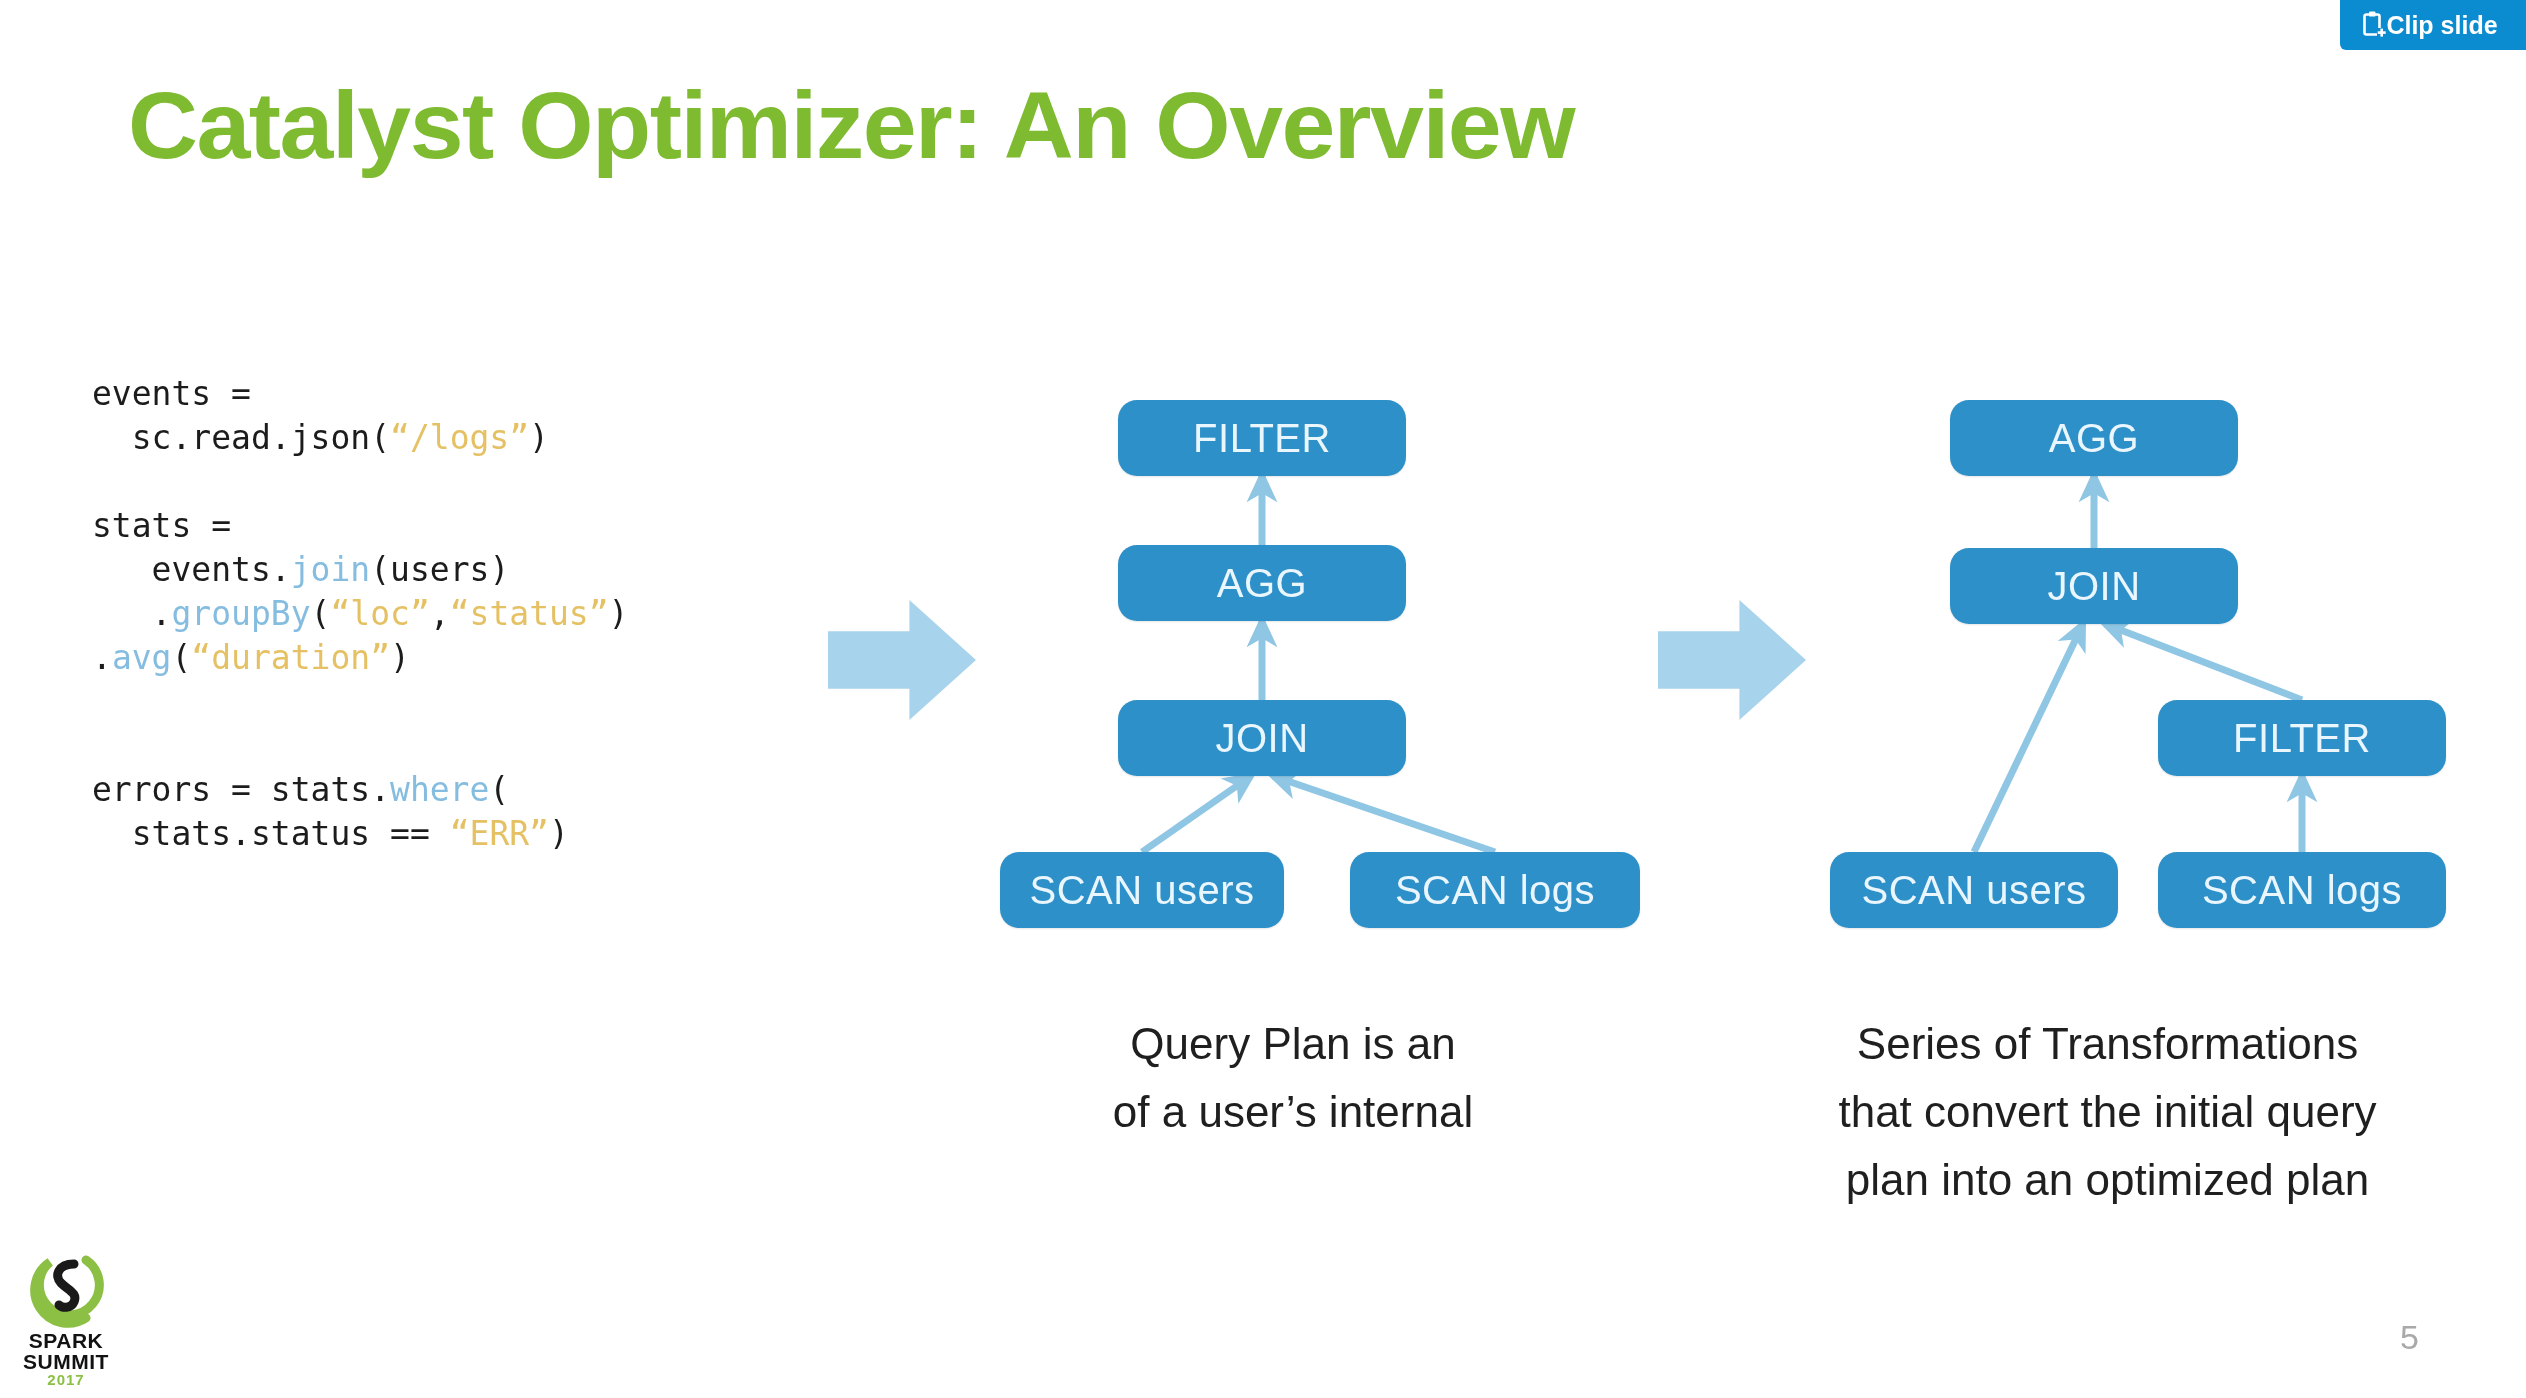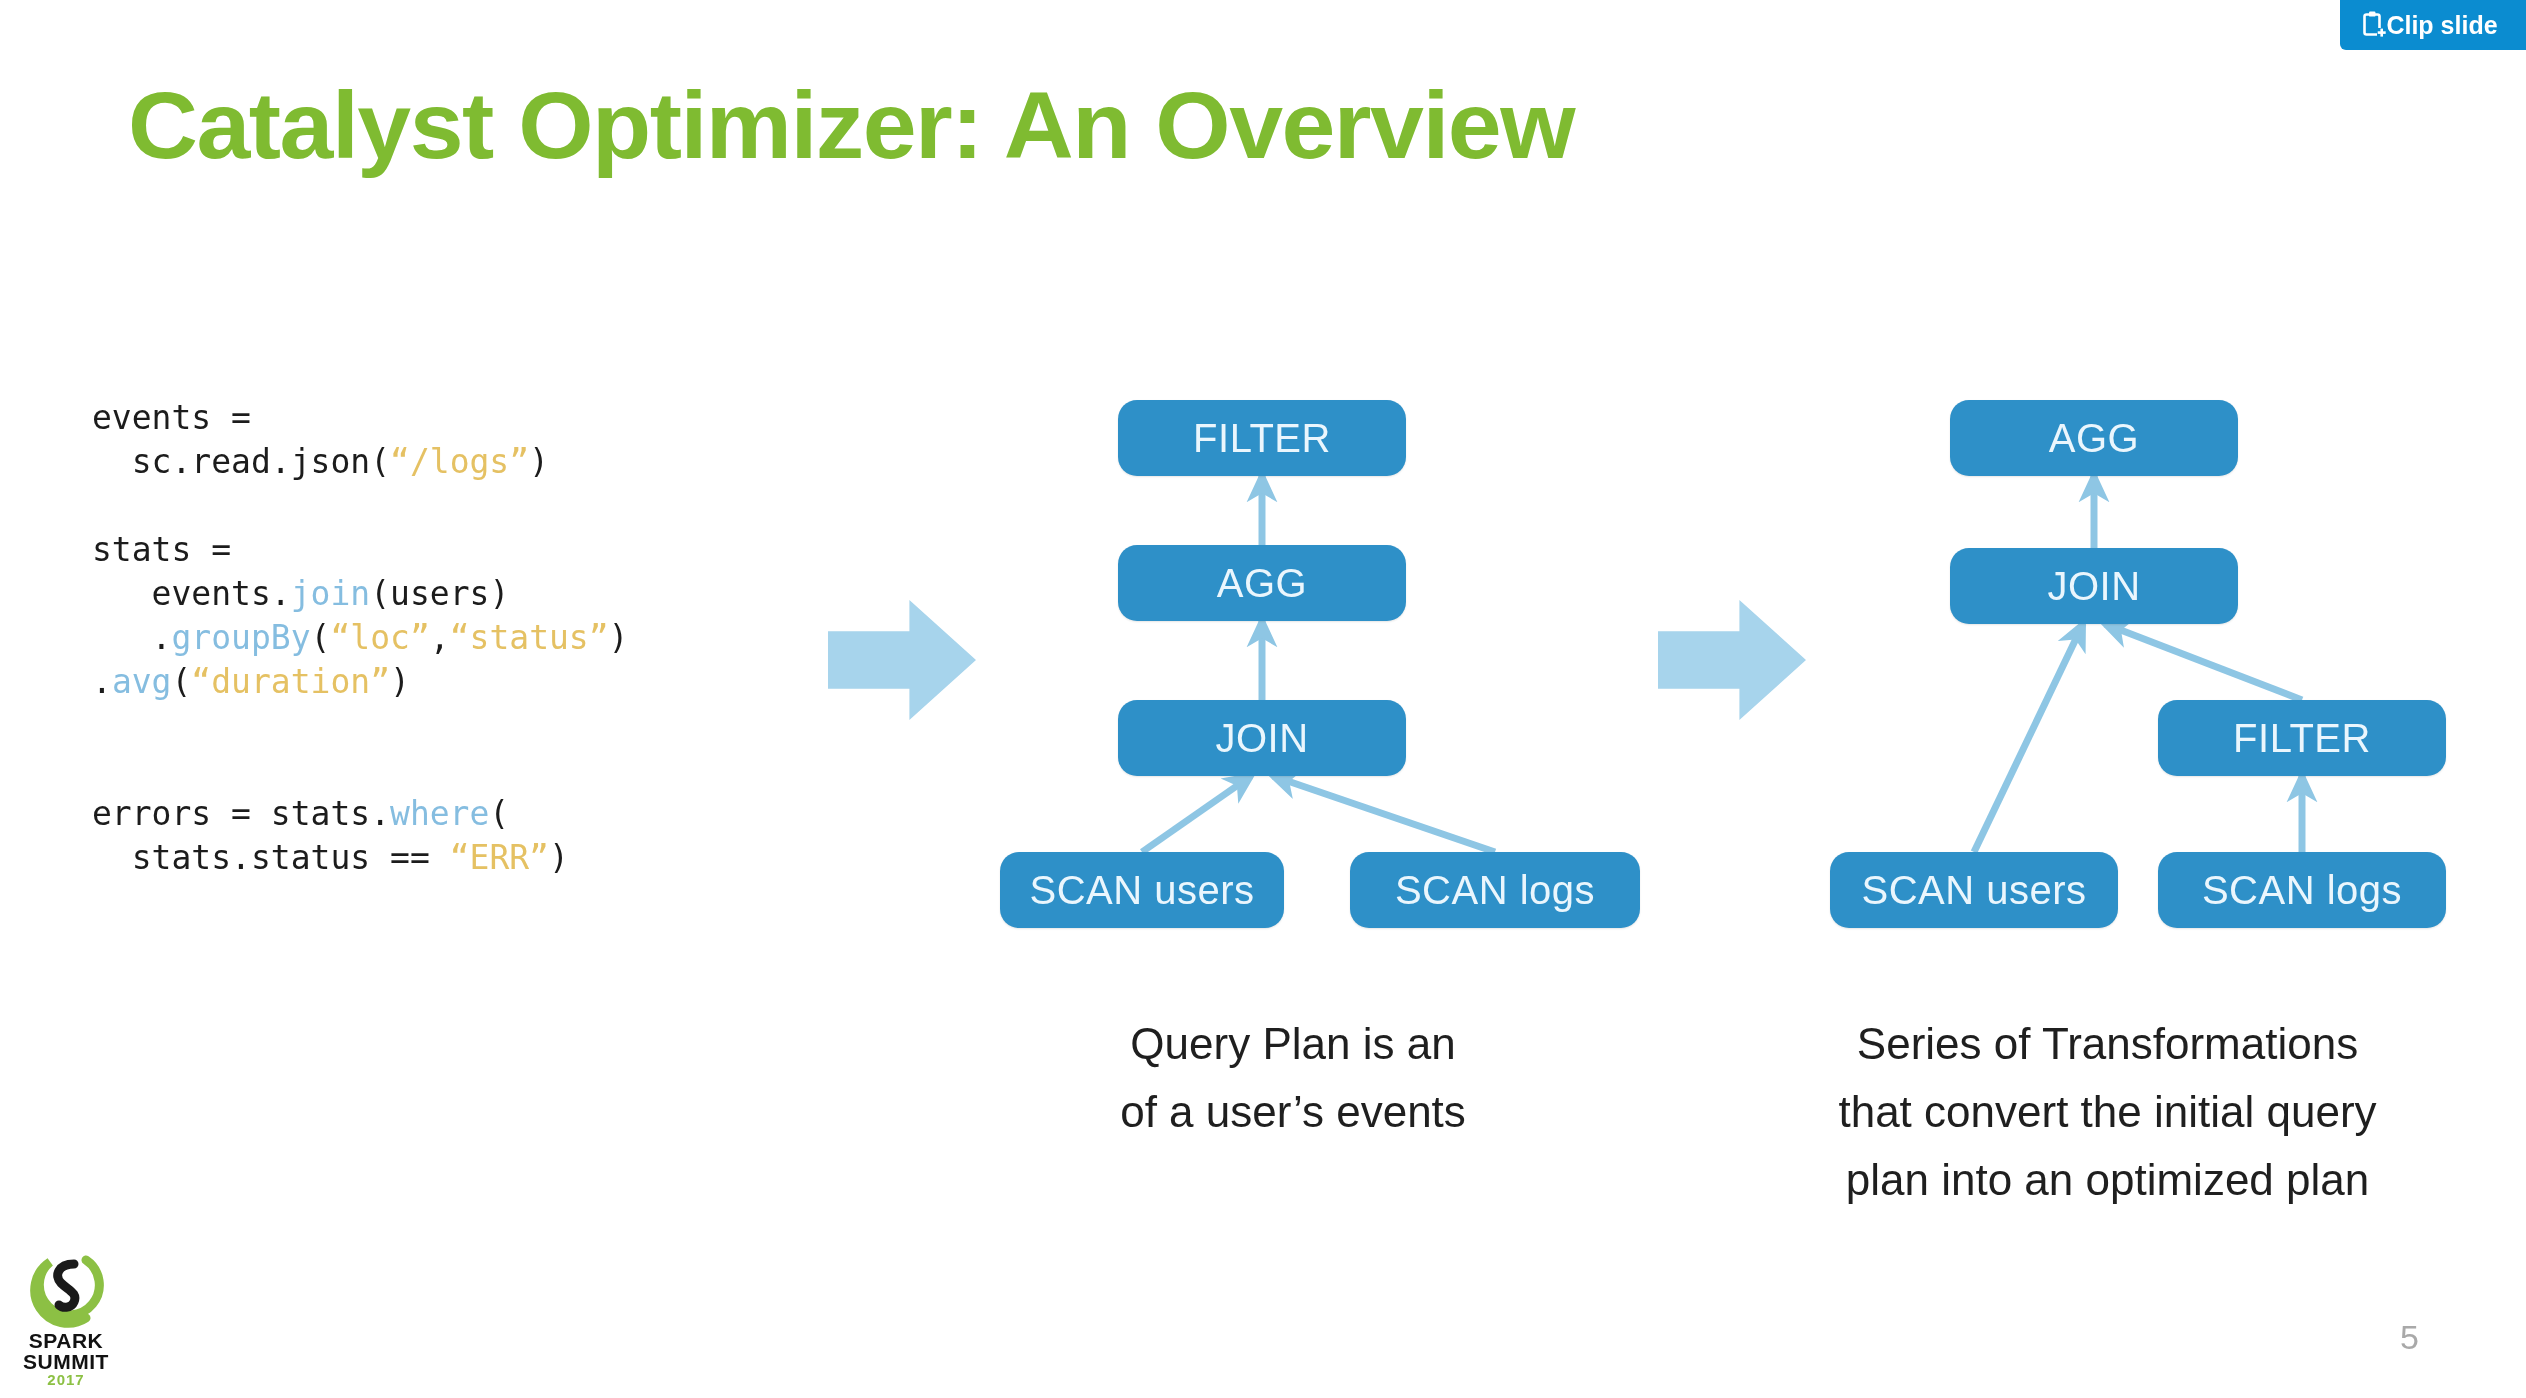--- a/index.html
+++ b/index.html
@@ -60,21 +60,21 @@
     line-height: 1;
     font-family: "Liberation Sans", sans-serif;
     transform: scaleX(1.02);
     transform-origin: left top;
   }
 
   
   #code-block {
     position: absolute;
     left: 92px;
-    top: 396px;
+    top: 372px;
     font-family: "DejaVu Sans Mono", monospace;
     font-size: 33px;
     line-height: 44px;
     color: #1a1a1a;
     white-space: pre;
     letter-spacing: 0px;
   }
   #code-block .ln { display: block; height: 44px; }
   #code-block .blank { display: block; height: 44px; }
   .tok-fn  { color: #85bde0; }
@@ -229,21 +229,21 @@
     </svg>
 <div class="node" style="left: 120px; top: 0px; width: 288px; height: 76px; background: rgb(46, 144, 200);">AGG</div>
     <div class="node" style="left: 120px; top: 148px; width: 288px; height: 76px; background: rgb(46, 144, 200);">JOIN</div>
     <div class="node" style="left: 328px; top: 300px; width: 288px; height: 76px; background: rgb(46, 144, 200);">FILTER</div>
     <div class="node" style="left: 0px; top: 452px; width: 288px; height: 76px; background: rgb(46, 144, 200);">SCAN users</div>
     <div class="node" style="left: 328px; top: 452px; width: 288px; height: 76px; background: rgb(46, 144, 200);">SCAN logs</div>
   </div>
 
 <div class="caption" id="caption-middle">
     <span class="cl">Query Plan is an</span>
-    <span class="cl">of a user’s events</span>
+    <span class="cl">of a user’s internal</span>
   </div>
 <div class="caption" id="caption-right">
     <span class="cl">Series of Transformations</span>
     <span class="cl">that convert the initial query</span>
     <span class="cl">plan into an optimized plan</span>
   </div>
 
 <div id="spark-logo">
   <span class="logo-mark">
     <svg width="78" height="82" viewBox="0 0 78 82" aria-hidden="true">

